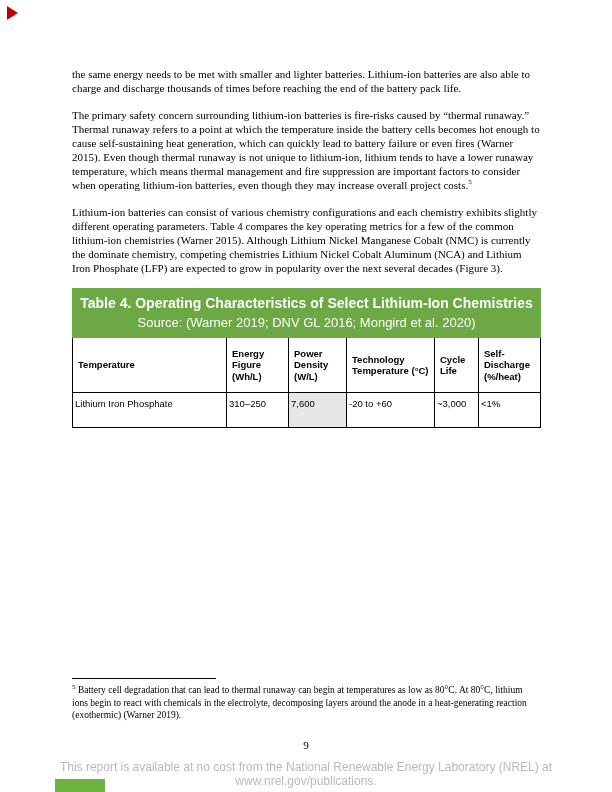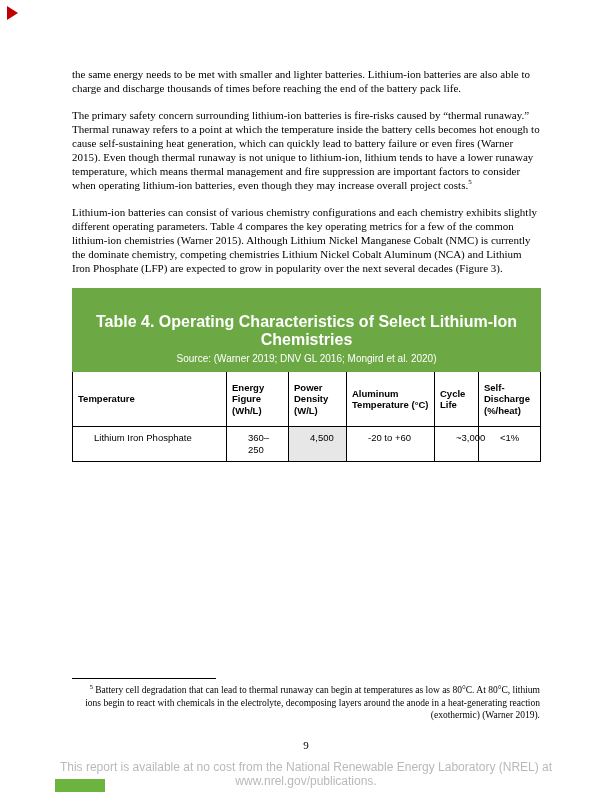--- a/index.html
+++ b/index.html
@@ -37,49 +37,49 @@
     font-family:"Liberation Sans",sans-serif;
     margin-top:4px;
   }
   .green-head{
     background:var(--table-header-green,#6ca843);
     color:#fff;
     text-align:center;
     padding:6px 4px 7px 4px;
     border:1px solid var(--table-header-green,#6ca843);
   }
-  .green-head .t-title{font-size:16px;font-weight:bold;margin-bottom:4px;margin-top:18px;}
-  .green-head .t-source{font-size:10px;font-weight:normal;}
+  .green-head .t-title{font-size:14px;font-weight:bold;margin-bottom:4px;}
+  .green-head .t-source{font-size:13px;font-weight:normal;}
   table.datatable th.colhead{
     border:1px solid #000;
     font-size:9.5px;line-height:11.5px;
     font-weight:bold;text-align:left;
     vertical-align:middle;
     padding:4px 5px;
     height:46px;
     background:#fff;
   }
   table.datatable td{
     border:1px solid #000;
     font-size:9.5px;line-height:11.5px;
     vertical-align:top;
-    padding:5px 21px;
+    padding:5px 2px;
     height:24px;
     background:#fff;
   }
   table.datatable .shaded{background:var(--shaded-column,#e7e7e7);}
   col.c-tech{width:154px}
   col.c-energy{width:62px}
   col.c-power{width:58px}
   col.c-temp{width:88px}
   col.c-cycle{width:44px}
   col.c-self{width:62px}
   
   .footnote-area{
-    position:absolute;left:72px;top:678px;width:468px;text-align:right;
+    position:absolute;left:72px;top:678px;width:468px;
   }
   .footnote-rule{
     width:144px;border-top:1px solid #000;margin-bottom:5px;
   }
   .footnote-text{
     font-size:9.5px;line-height:12.5px;margin:0;
   }
   
   .page-number{
     position:absolute;top:739px;left:0;width:100%;
@@ -126,30 +126,30 @@
         <tr>
           <th class="green-head" colspan="6">
             <div class="t-title">Table 4. Operating Characteristics of Select Lithium-Ion Chemistries</div>
             <div class="t-source">Source: (Warner 2019; DNV GL 2016; Mongird et al. 2020)</div>
           </th>
         </tr>
         <tr>
           <th class="colhead">Temperature</th>
           <th class="colhead">Energy Figure (Wh/L)</th>
           <th class="colhead shaded">Power Density (W/L)</th>
-          <th class="colhead">Aluminum Temperature (°C)</th>
+          <th class="colhead">Technology Temperature (°C)</th>
           <th class="colhead">Cycle Life</th>
           <th class="colhead">Self-Discharge (%/heat)</th>
         </tr>
       </thead>
       <tbody>
         <tr>
           <td>Lithium Iron Phosphate</td>
-          <td>360–250</td>
-          <td class="shaded">4,500</td>
+          <td>310–250</td>
+          <td class="shaded">7,600</td>
           <td>-20 to +60</td>
           <td>~3,000</td>
           <td>&lt;1%</td>
         </tr>
       </tbody>
     </table>
 
   </div>
 
   <div class="footnote-area">

